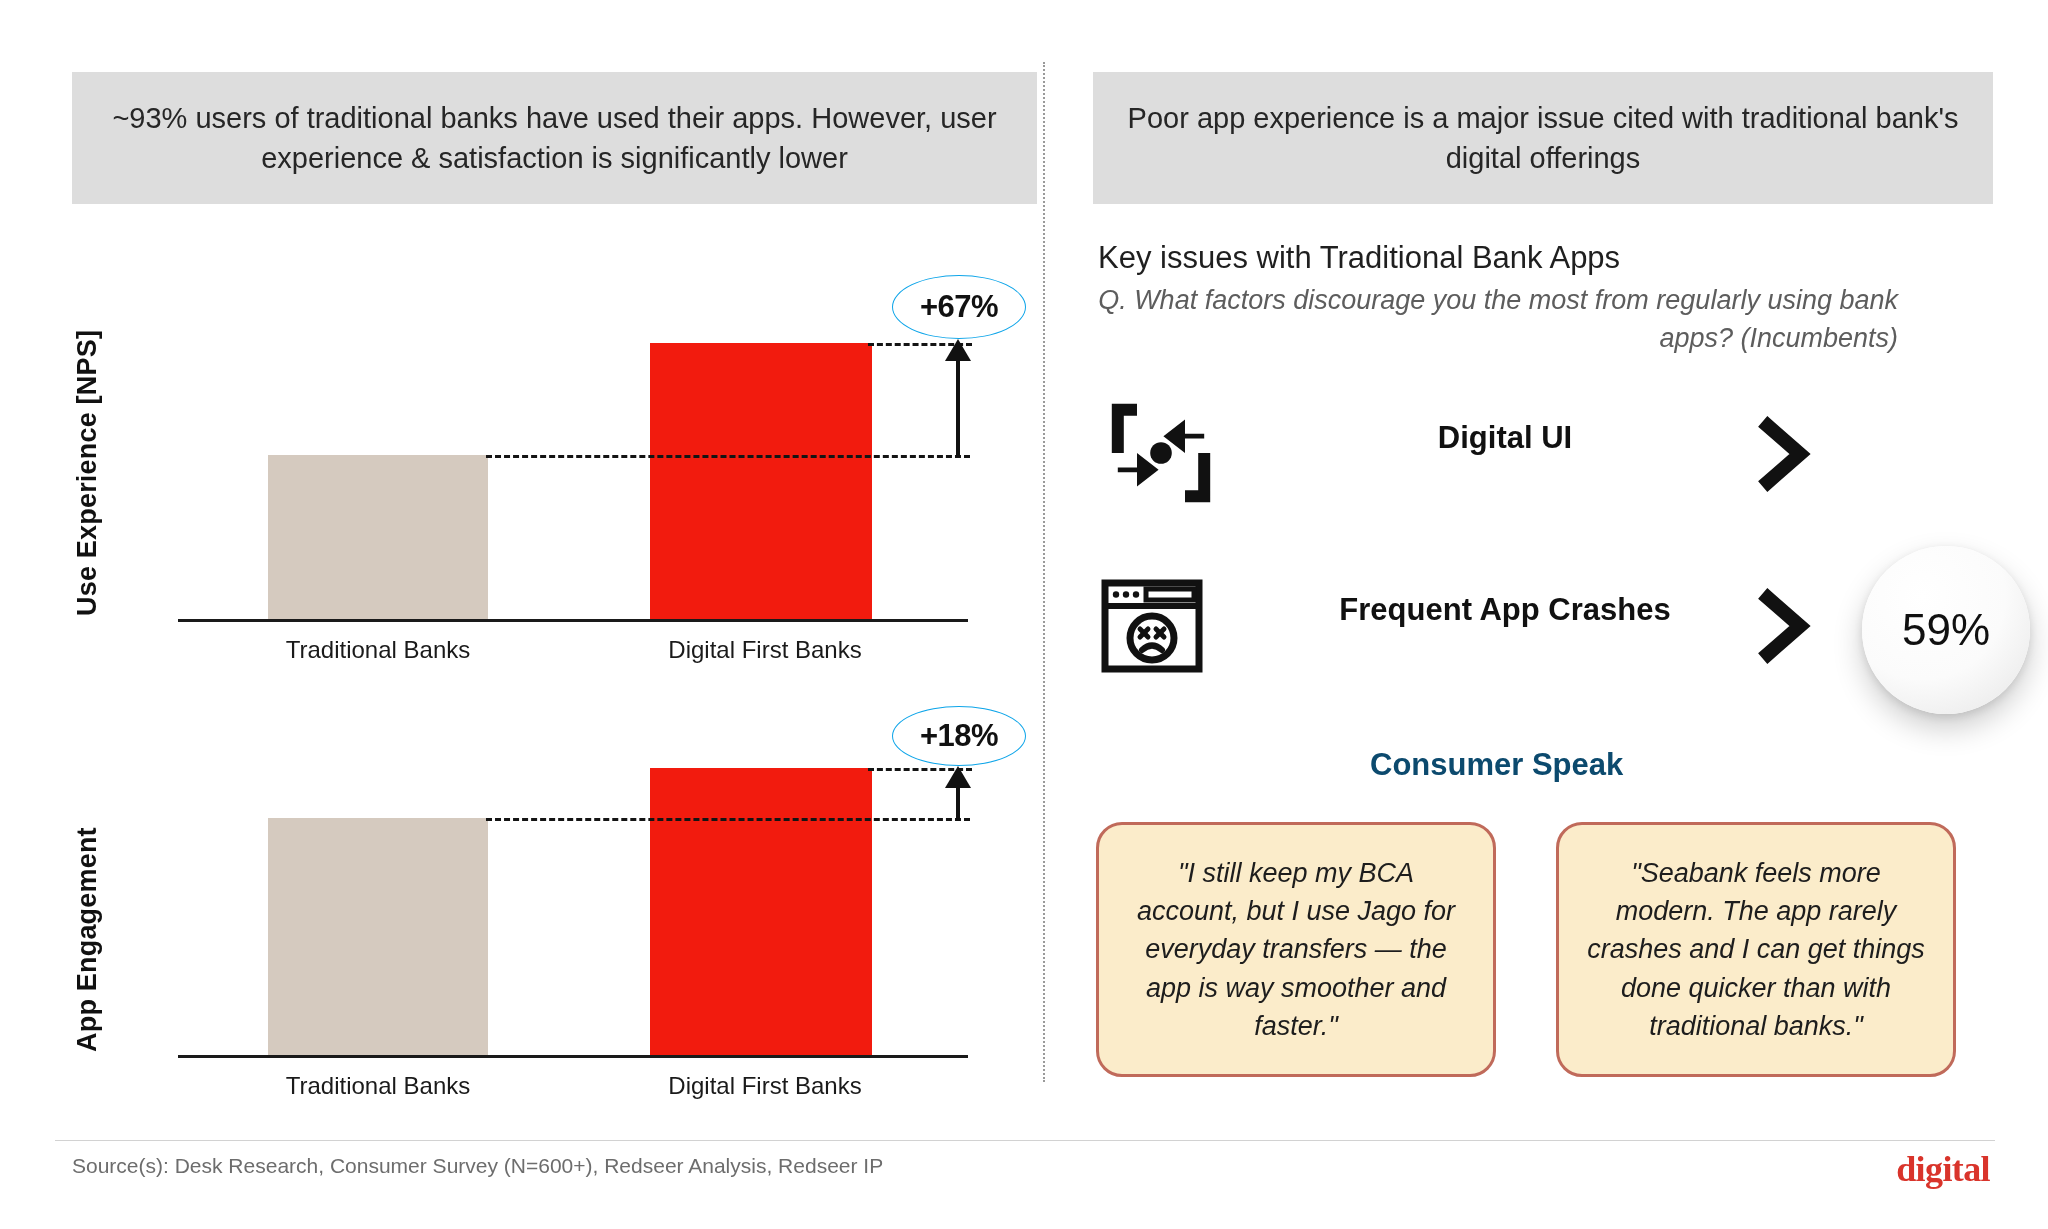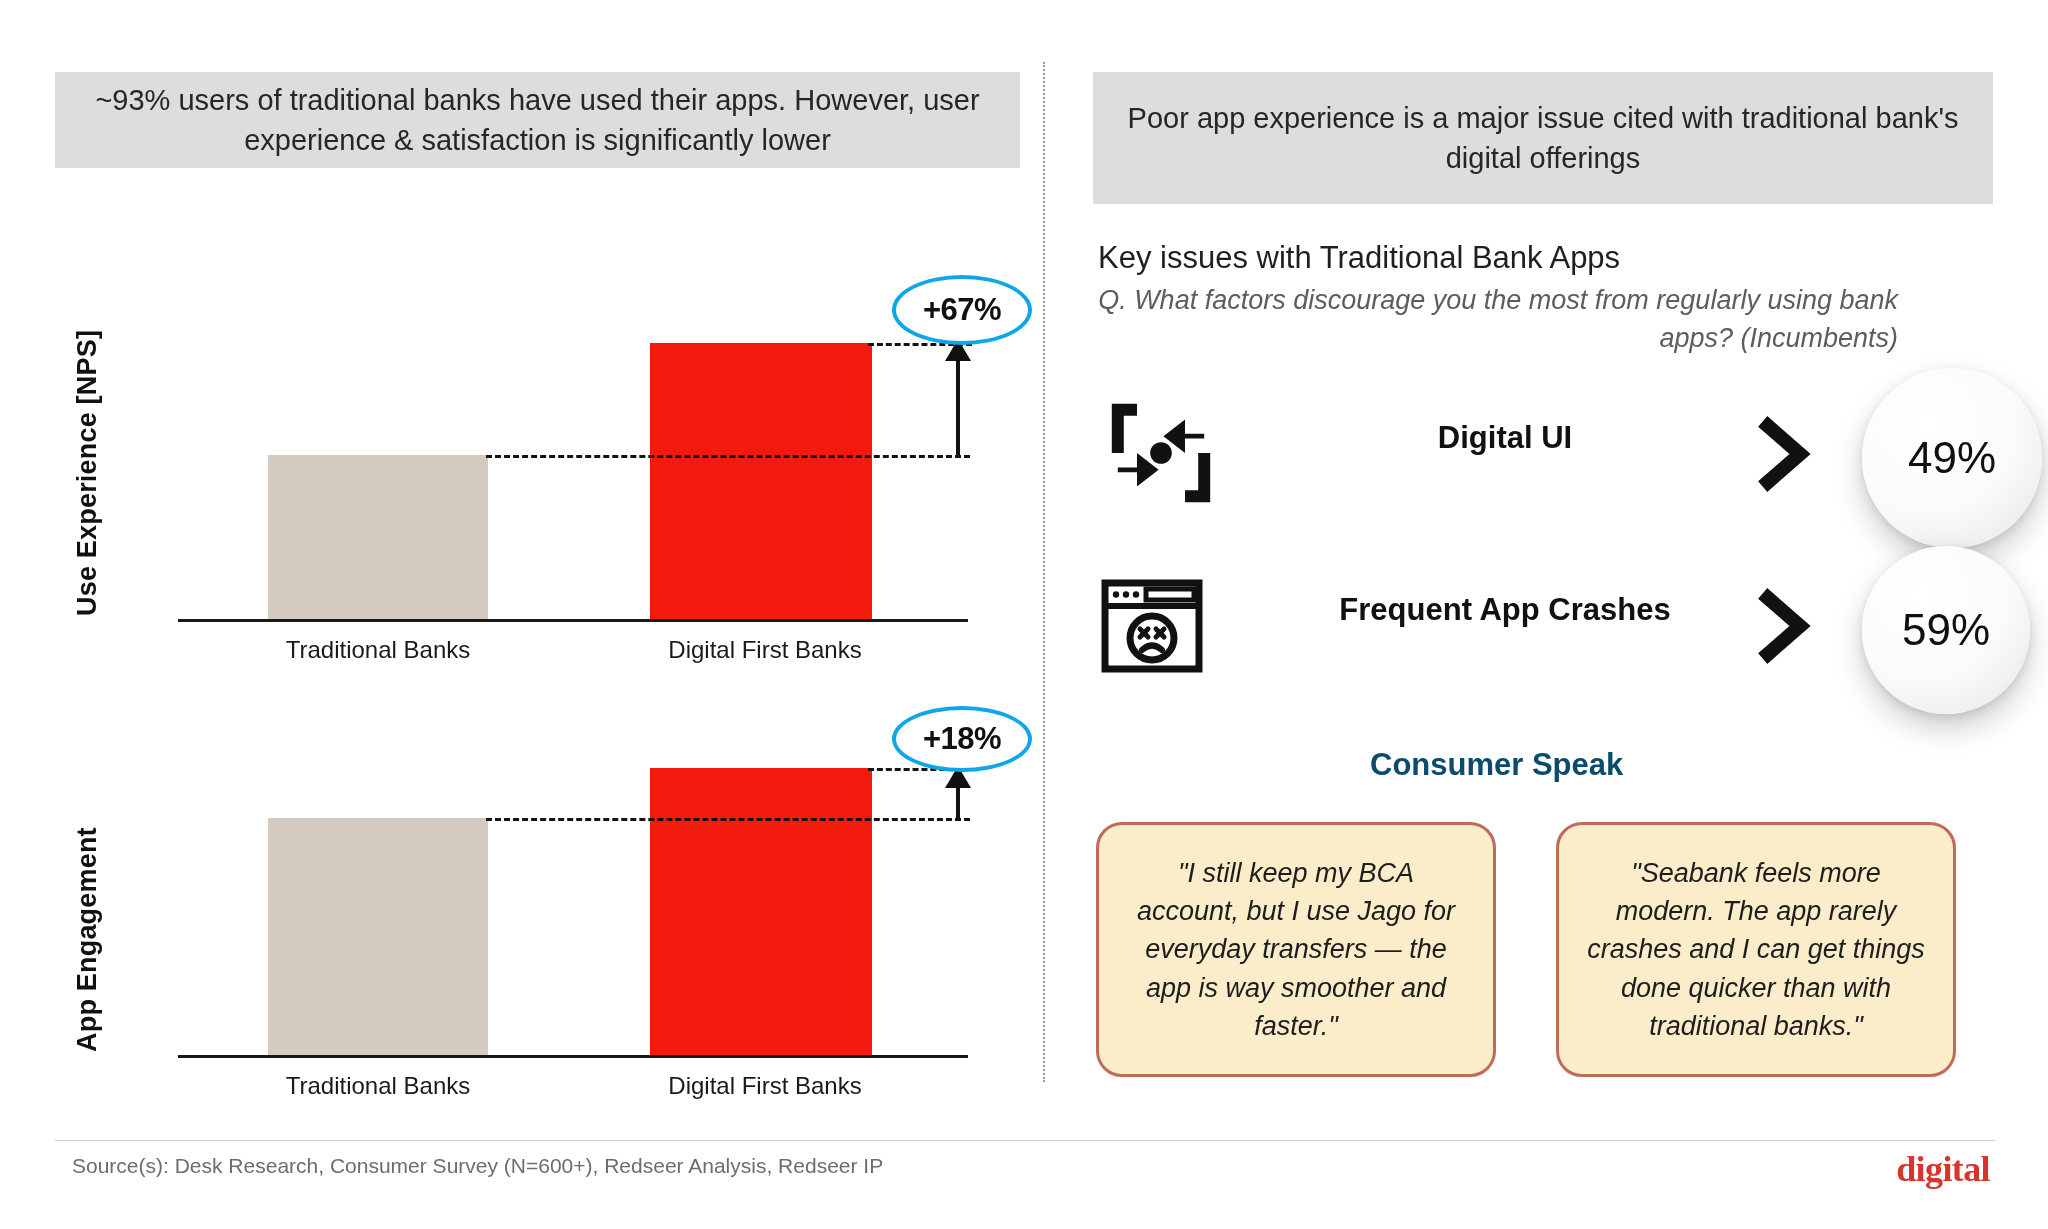--- a/index.html
+++ b/index.html
@@ -26,21 +26,21 @@
     box-sizing:border-box;
   }
 
   
   .v-divider{
     position:absolute;left:1043px;top:62px;width:0;height:1020px;
     border-left:2px dotted #9a9a9a;
   }
 
   
-  .left-head{position:absolute;left:55px;top:72px;width:965px;height:96px;padding-left:22px;}
+  .left-head{position:absolute;left:72px;top:72px;width:965px;height:132px;padding-left:22px;}
 
   .axis-label{
     position:absolute;
     writing-mode:vertical-rl;
     transform:rotate(180deg);
     font-size:27px;
     font-weight:700;
     letter-spacing:.2px;
     color:#111;
     white-space:nowrap;
@@ -72,21 +72,21 @@
   .arrow-line{position:absolute;width:4px;background:#111;}
   .arrow-head{
     position:absolute;width:0;height:0;
     border-left:13px solid transparent;
     border-right:13px solid transparent;
     border-bottom:22px solid #111;
   }
 
   .badge{
     position:absolute;
-    border:4px solid #0ea5e9;
+    border:1px solid #0ea5e9;
     border-radius:50%;
     background:#fff;
     display:flex;align-items:center;justify-content:center;
     font-size:31px;font-weight:700;color:#111;
     letter-spacing:-.5px;
   }
 
   
   .right-head{position:absolute;left:1093px;top:72px;width:900px;height:132px;}
 
@@ -224,21 +224,20 @@
         <path d="M86 38 H70 V50 L52 36 L70 22 V34 H86 Z" fill="#111"></path>
         <circle cx="50" cy="50" r="9" fill="#111"></circle>
       </svg>
     </div>
     <div class="issue-label">Digital UI</div>
     <div class="chev">
       <svg width="70" height="76" viewBox="0 0 70 76" aria-hidden="true">
         <polyline points="18,10 50,38 18,66" fill="none" stroke="#111" stroke-width="14" stroke-linecap="square" stroke-linejoin="miter"></polyline>
       </svg>
     </div>
-    <div class="pct-circle">49%</div>
   </div>
 
   <div class="issue-row" id="issue-1">
     <div class="issue-icon" style="top:28px;width:108px;height:108px;">
       <svg width="104" height="96" viewBox="0 0 104 96" aria-hidden="true">
         <rect x="5" y="5" width="94" height="86" fill="none" stroke="#111" stroke-width="7"></rect>
         <line x1="5" y1="28" x2="99" y2="28" stroke="#111" stroke-width="6"></line>
         <circle cx="16" cy="16.5" r="3.2" fill="#111"></circle>
         <circle cx="26" cy="16.5" r="3.2" fill="#111"></circle>
         <circle cx="36" cy="16.5" r="3.2" fill="#111"></circle>

